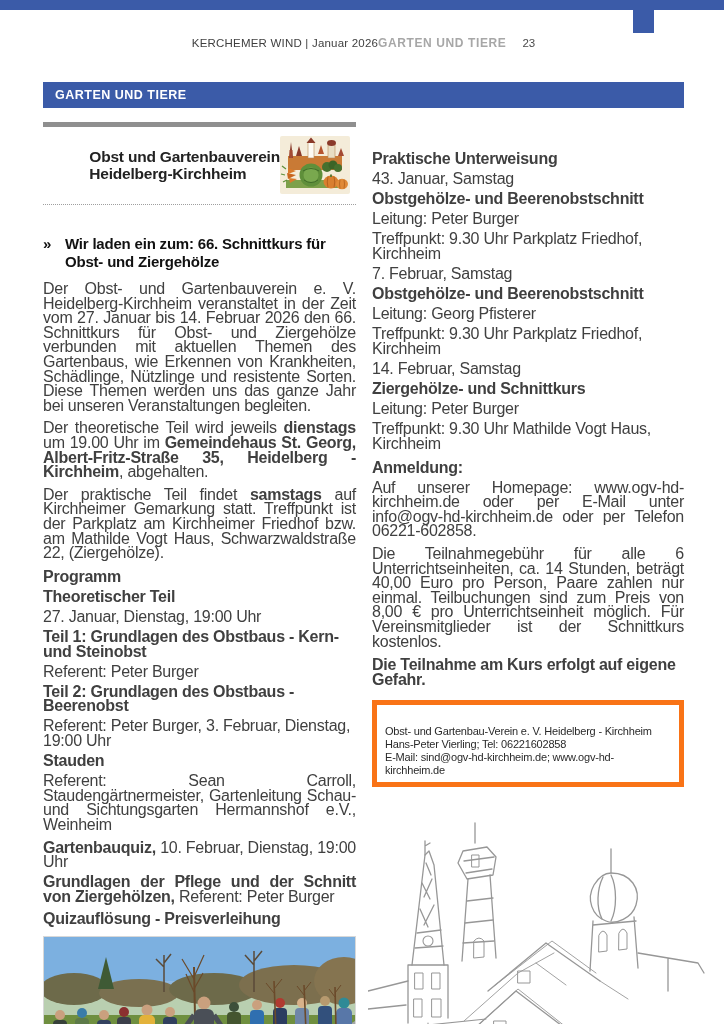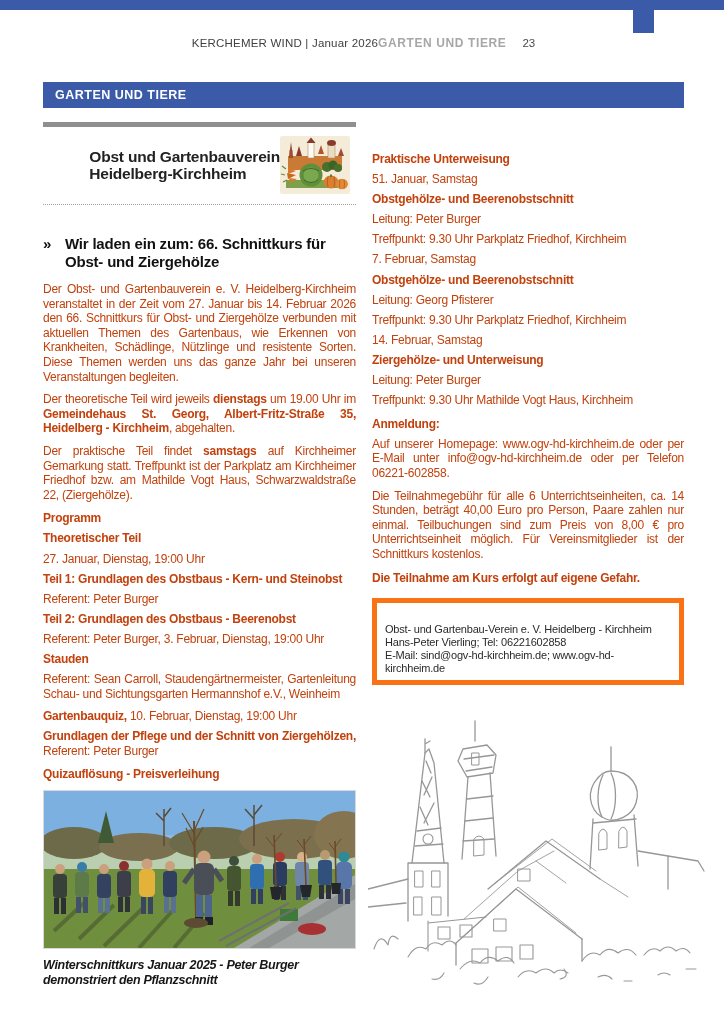--- a/index.html
+++ b/index.html
@@ -18,21 +18,21 @@
   .col-right{position:absolute;top:152px;left:372px;width:312px;}
   
   .clubbar{height:5px;background:#8f8f8f;}
   .clubrow{display:flex;justify-content:flex-end;align-items:center;padding:9px 6px 7px 14px;}
   .clubtitle{font-size:15.5px;font-weight:bold;line-height:17px;letter-spacing:-.2px;color:#222;}
   .dotline{border-top:1px dotted #9f9f9f;margin-top:3px;}
   
   .headline{display:flex;margin:30px 0 12px 0;font-size:15px;font-weight:bold;line-height:17.5px;letter-spacing:-.2px;color:#111;}
   .headline .marker{width:22px;flex:none;}
   
-  .blk{margin:0 0 5.5px 0;font-size:12px;line-height:14.6px;letter-spacing:-.25px;color:#c2410c;}
+  .blk{margin:0 0 5.5px 0;font-size:16px;line-height:14.6px;letter-spacing:-.25px;color:#404040;}
   .blk.para{text-align:justify;margin:0 0 8px 0;}
   .blk.mt{margin-top:9px;}
   .b{font-weight:bold;}
   
   .photo{margin-top:9px;width:313px;height:159px;line-height:0;border:1px solid #d8d8d8;box-sizing:border-box;}
   .caption{margin:9px 0 0 0;font-size:12.5px;font-weight:bold;font-style:italic;line-height:15px;letter-spacing:-.3px;color:#161616;}
   
   .contactbox{border:5px solid #f97316;margin-top:13px;padding:20px 8px 5px 8px;}
   .contactbox p{margin:0;font-size:11px;line-height:13px;letter-spacing:-.2px;color:#2a2a2a;}
   
@@ -257,30 +257,30 @@
       </svg>
     </div>
 
     <p class="caption">Winterschnittkurs Januar 2025 - Peter Burger demonstriert den Pflanzschnitt</p>
   </div>
 
   <div class="col-right">
     <div>
 
     <p class="blk line"><span class="b">Praktische Unterweisung</span></p>
-        <p class="blk line"><span>51. Januar, Samstag</span></p>
+        <p class="blk line"><span>43. Januar, Samstag</span></p>
         <p class="blk line"><span class="b">Obstgehölze- und Beerenobstschnitt</span></p>
         <p class="blk line"><span>Leitung: Peter Burger</span></p>
         <p class="blk line"><span>Treffpunkt: 9.30 Uhr Parkplatz Friedhof, Kirchheim</span></p>
         <p class="blk line"><span>7. Februar, Samstag</span></p>
         <p class="blk line"><span class="b">Obstgehölze- und Beerenobstschnitt</span></p>
         <p class="blk line"><span>Leitung: Georg Pfisterer</span></p>
         <p class="blk line"><span>Treffpunkt: 9.30 Uhr Parkplatz Friedhof, Kirchheim</span></p>
         <p class="blk line"><span>14. Februar, Samstag</span></p>
-        <p class="blk line"><span class="b">Ziergehölze- und Unterweisung</span></p>
+        <p class="blk line"><span class="b">Ziergehölze- und Schnittkurs</span></p>
         <p class="blk line"><span>Leitung: Peter Burger</span></p>
         <p class="blk line"><span>Treffpunkt: 9.30 Uhr Mathilde Vogt Haus, Kirchheim</span></p>
         <p class="blk line mt"><span class="b">Anmeldung:</span></p>
         <p class="blk para"><span>Auf unserer Homepage: www.ogv-hd-kirchheim.de oder per E-Mail unter info@ogv-hd-kirchheim.de oder per Telefon 06221-602858.</span></p>
         <p class="blk para"><span>Die Teilnahmegebühr für alle 6 Unterrichtseinheiten, ca. 14 Stunden, beträgt 40,00 Euro pro Person, Paare zahlen nur einmal. Teilbuchungen sind zum Preis von 8,00 € pro Unterrichtseinheit möglich. Für Vereinsmitglieder ist der Schnittkurs kostenlos.</span></p>
         <p class="blk line mt"><span class="b">Die Teilnahme am Kurs erfolgt auf eigene Gefahr.</span></p>
       </div>
 
     <div class="contactbox">
 

